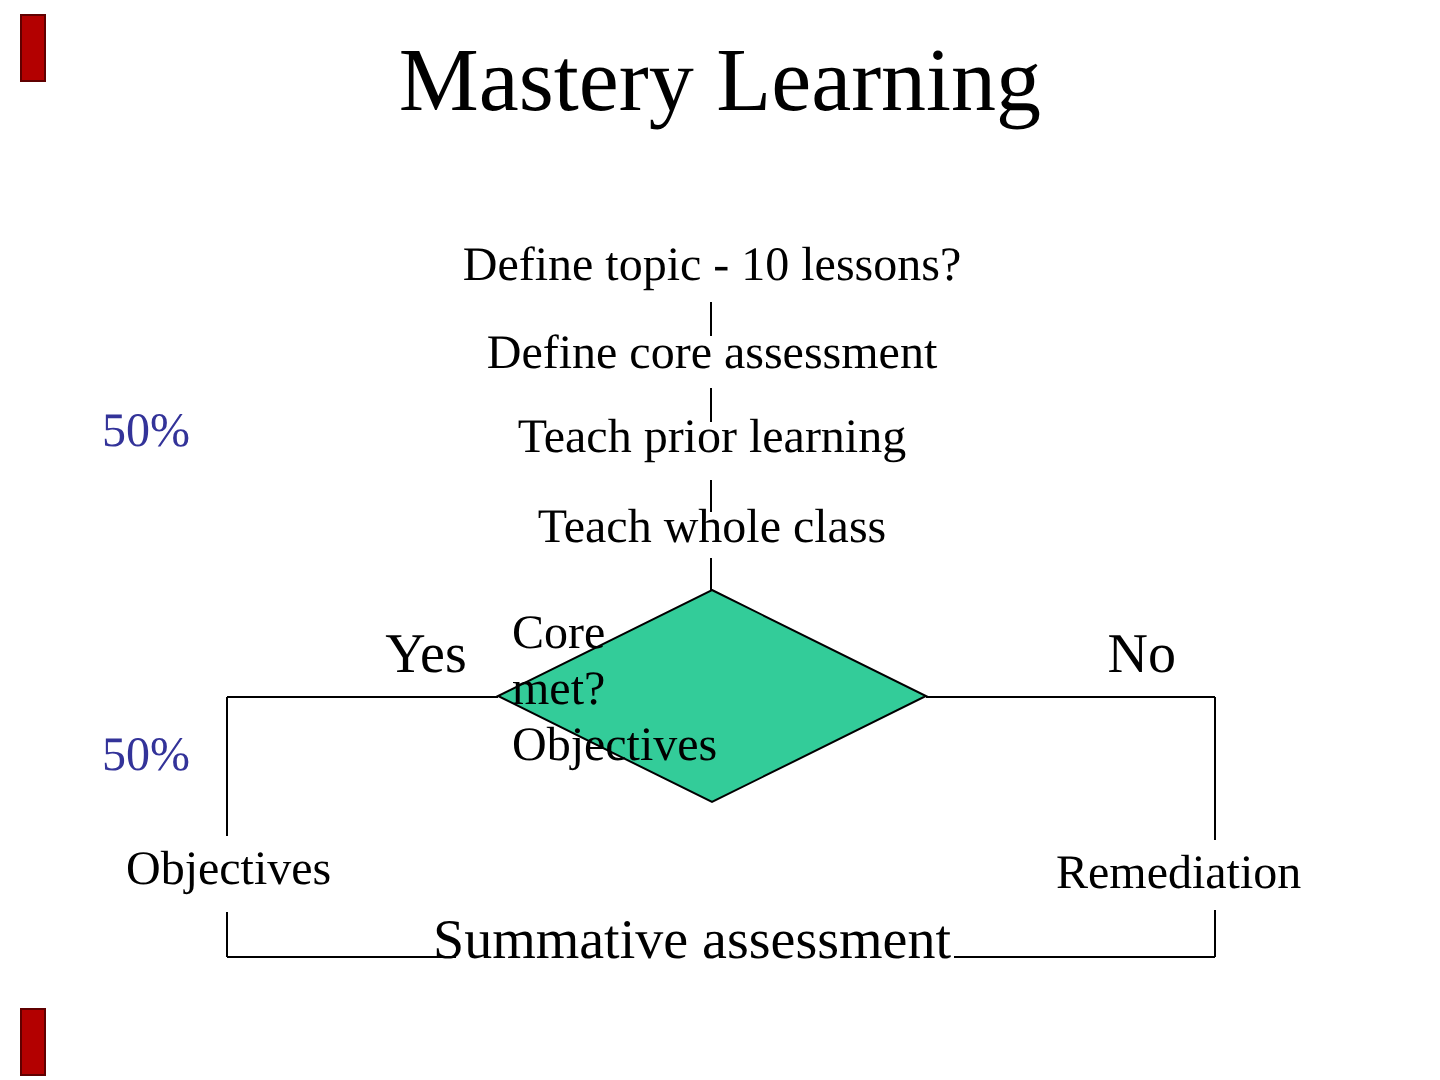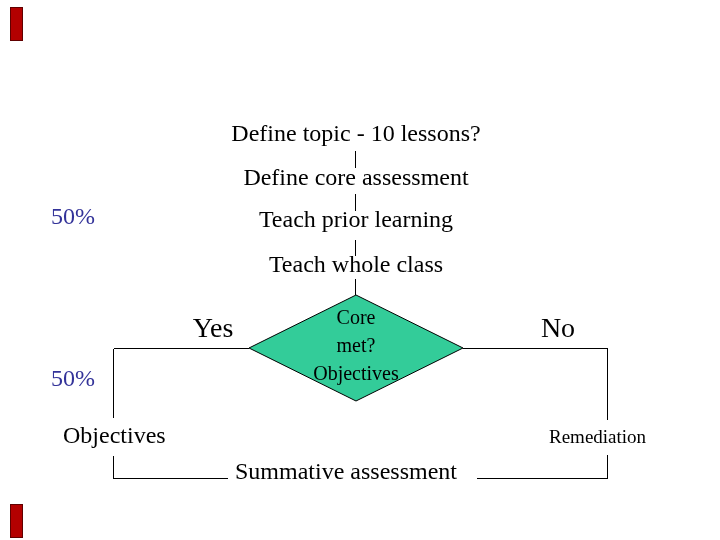--- a/index.html
+++ b/index.html
@@ -36,48 +36,49 @@
   #step-0{top:119px;}
   #step-1{top:163px;}
   #step-2{top:205px;}
   #step-3{top:250px;}
   .branch-label{
     width:100px;top:314px;
     text-align:center;
     font-size:28px;line-height:28px;
   }
   #yes-label{left:163px;}
-  #no-label{left:508px;}
+  #no-label{left:488px;text-align:right;}
   .pct{
     left:51px;width:90px;
     font-size:24px;line-height:28px;
     color:var(--pct,#333399);
   }
   #pct-top{top:202px;}
   #pct-bottom{top:364px;}
   #enrichment-label{left:63px;top:421px;font-size:24px;line-height:28px;white-space:nowrap;}
-  #remediation-label{left:549px;top:423px;font-size:19px;line-height:28px;white-space:nowrap;}
-  #summative-label{left:116px;top:457px;width:460px;text-align:center;font-size:24px;line-height:28px;white-space:nowrap;}
+  #remediation-label{left:528px;top:423px;font-size:24px;line-height:28px;white-space:nowrap;}
+  #summative-label{left:116px;top:457px;width:460px;text-align:center;font-size:28px;line-height:28px;white-space:nowrap;}
   #diamond-text{
     left:256px;top:303px;width:200px;
-    text-align:center;
-    font-size:20px;line-height:28px;
+    text-align:left;
+    font-size:24px;line-height:28px;
     z-index:2;
   }
   #flow-svg{position:absolute;left:0;top:0;z-index:1;pointer-events:none;}
   .txt{z-index:2;}
 </style>
 </head>
 <body style="background: rgb(255, 255, 255);">
 
 <div id="slide">
 
   <div id="accent-top" class="accent-bar"></div>
   <div id="accent-bottom" class="accent-bar"></div>
 
+  <div class="abs title txt">Mastery Learning</div>
 
   <div id="step-0" class="abs step txt">Define topic - 10 lessons?</div>
   <div id="step-1" class="abs step txt">Define core assessment</div>
   <div id="step-2" class="abs step txt">Teach prior learning</div>
   <div id="step-3" class="abs step txt">Teach whole class</div>
 
   <div id="pct-top" class="abs pct txt">50%</div>
   <div id="pct-bottom" class="abs pct txt">50%</div>
 
   <div id="yes-label" class="abs branch-label txt">Yes</div>

